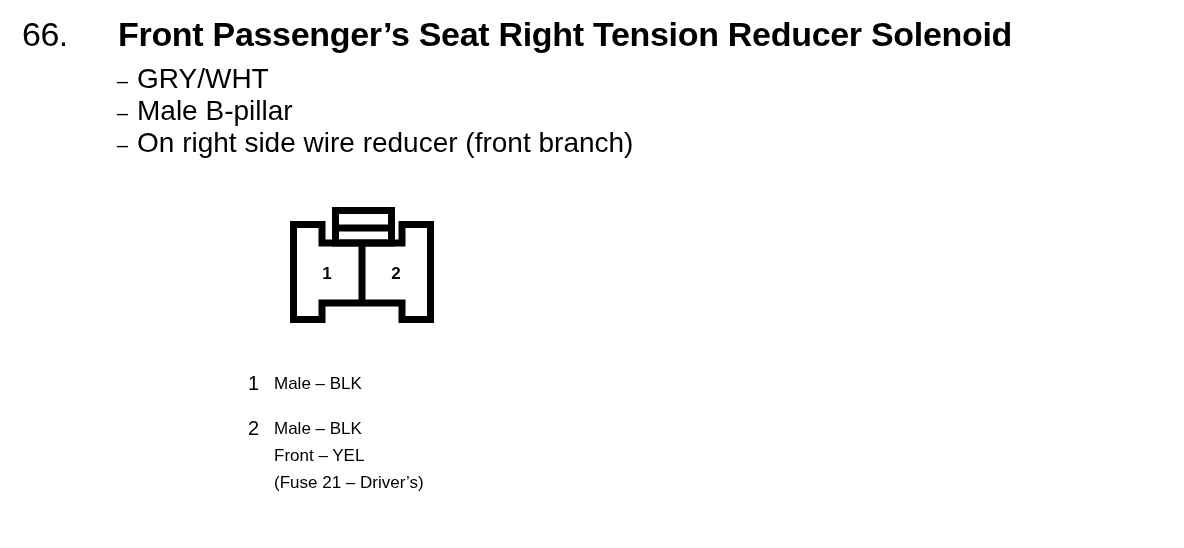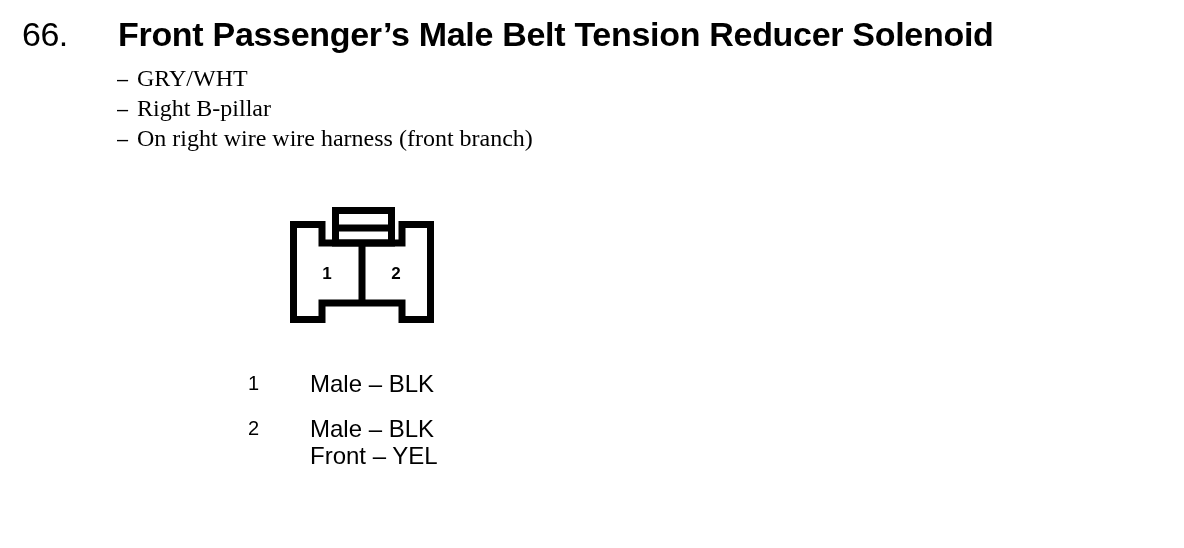--- a/index.html
+++ b/index.html
@@ -64,22 +64,21 @@
     white-space: nowrap;
     display: flex;
     align-items: baseline;
   }
   .detail-dash {
     width: 20px;
     flex: 0 0 20px;
     font-size: 20px;
   }
   .detail-text {
-    font-size: 24px;
-    font-family: Liberation Serif, serif;
+    font-size: 28px;
   }
 
   
   .connector-figure {
     position: absolute;
     left: 282px;
     top: 198px;
     width: 160px;
     height: 132px;
   }
@@ -109,48 +108,47 @@
     font-size: 20px;
     line-height: 27px;
     width: 26px;
     flex: 0 0 26px;
     text-align: left;
   }
   .pin-lines {
     display: block;
   }
   .pin-line {
-    font-size: 24px;
+    font-size: 17px;
     line-height: 27px;
     white-space: nowrap;
-    margin-left: 36px;
   }
 </style>
 </head>
 <body>
 
 <div class="page">
 
   <div class="entry-header">
     <span class="entry-number">66.</span>
-    <span class="entry-title">Front Passenger’s Male Belt Tension Reducer Solenoid</span>
+    <span class="entry-title">Front Passenger’s Seat Right Tension Reducer Solenoid</span>
   </div>
 
   <div class="detail-list">
     <div class="detail-item">
       <span class="detail-dash">–</span>
       <span class="detail-text">GRY/WHT</span>
     </div>
     <div class="detail-item">
       <span class="detail-dash">–</span>
-      <span class="detail-text">Right B-pillar</span>
+      <span class="detail-text">Male B-pillar</span>
     </div>
     <div class="detail-item">
       <span class="detail-dash">–</span>
-      <span class="detail-text">On right wire wire harness (front branch)</span>
+      <span class="detail-text">On right side wire reducer (front branch)</span>
     </div>
   </div>
 
   <div class="connector-figure">
     <svg width="160" height="132" viewBox="0 0 160 132">
 
       <g fill="none" stroke="#000000" stroke-width="7" stroke-linejoin="miter">
 
         <path d="M 53.5 12.5 L 109.5 12.5 L 109.5 45 L 53.5 45 Z"></path>
 
@@ -188,18 +186,19 @@
         <span class="pin-line">Male – BLK</span><br>
         <br>
       </span>
     </div>
 
     <div class="pin-block">
       <span class="pin-index">2</span>
       <span class="pin-lines">
         <span class="pin-line">Male – BLK</span><br>
         <span class="pin-line">Front – YEL</span><br>
+        <span class="pin-line">(Fuse 21 – Driver’s)</span>
       </span>
     </div>
 
   </div>
 
 </div>
 
 </body></html>

